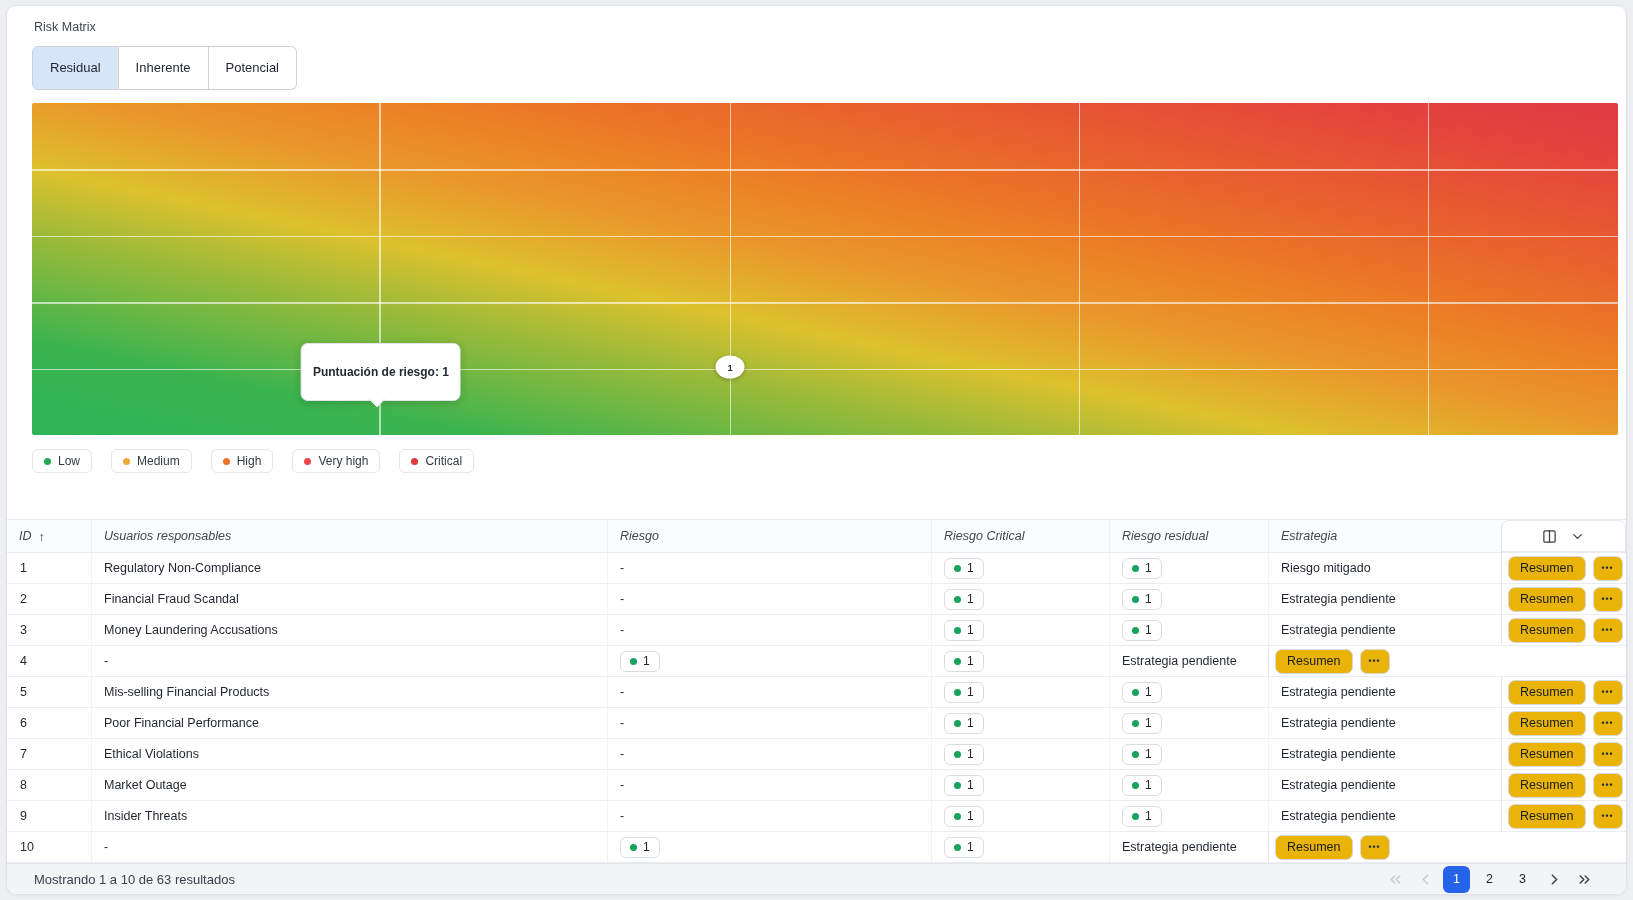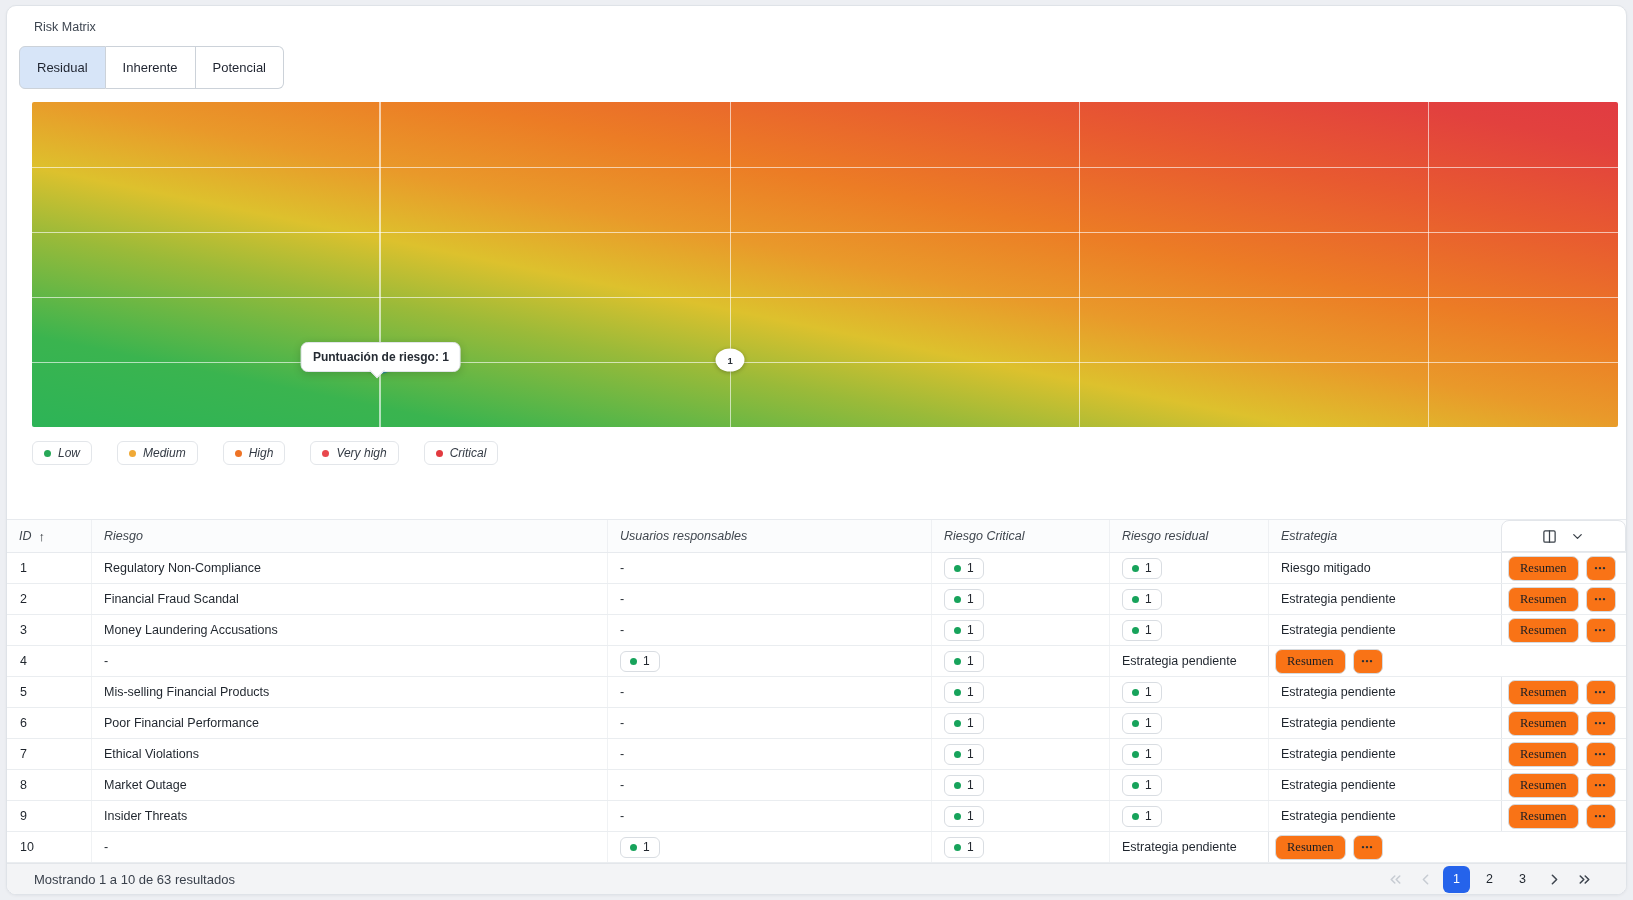--- a/index.html
+++ b/index.html
@@ -5,43 +5,43 @@
   * { box-sizing: border-box; margin: 0; padding: 0; }
   html,body { width:1633px; height:900px; overflow:hidden; }
   body { background:#edeff3; font-family:"Liberation Sans","DejaVu Sans",sans-serif; position:relative; }
 
   .card { position:absolute; left:6px; top:5px; right:6px; bottom:5px; background:#fff;
           border:1px solid #dfe3e8; border-radius:10px; box-shadow:0 1px 3px rgba(16,24,40,.05);
           display:flex; flex-direction:column; overflow:hidden; }
 
   .card-title { margin:14px 0 12px 27px; font-size:12.5px; color:#3e4651; }
 
-  .tabs { margin-left:12px; display:flex; height:46px; width:max-content; }
+  .tabs { margin-left:25px; display:flex; height:46px; width:max-content; }
   .tab { font-family:inherit; font-size:13px; font-weight:500; padding:0 17px; background:#fff;
          border:1px solid #ccd2d9; border-left:none; color:#1f2430; cursor:pointer; }
   .tab:first-child { border-left:1px solid #ccd2d9; border-radius:6px 0 0 6px; }
   .tab:last-child  { border-radius:0 6px 6px 0; }
   .tab.active { background:#d7e5f8; }
 
   .matrix { position:relative; margin:13px 8px 0 25px; height:350px; overflow:hidden; border-radius:2px; }
   .vline { position:absolute; top:0; bottom:0; width:1.5px; background:rgba(255,255,255,.62); }
   .hline { position:absolute; left:0; right:0; height:1.5px; background:rgba(255,255,255,.62); }
   .marker { position:absolute; width:29px; height:23px; border-radius:50%; background:#fff;
             transform:translate(-50%,-50%); display:flex; align-items:center; justify-content:center;
             font-size:9.5px; font-weight:700; color:#2b3138; letter-spacing:-.5px;
             box-shadow:0 1px 4px rgba(0,0,0,.28); cursor:pointer; }
   .marker.selected { box-shadow:0 0 0 2.5px #2c8b93, 0 1px 4px rgba(0,0,0,.28); }
   .tooltip { position:absolute; left:21.9%; top:240px; transform:translateX(-49%); background:#fff;
-             border:1px solid #e1e5ea; border-radius:7px; padding:7px 11px; font-size:12px; font-weight:700;
+             border:1px solid #e1e5ea; border-radius:7px; padding:21px 11px; font-size:12px; font-weight:700;
              color:#252b33; box-shadow:0 2px 8px rgba(0,0,0,.16); white-space:nowrap; z-index:3; }
   .tooltip::after { content:""; position:absolute; left:44%; bottom:-5.5px; width:10px; height:10px;
              background:#fff; transform:rotate(45deg);
              border-right:1px solid #e1e5ea; border-bottom:1px solid #e1e5ea; }
 
-  .legend { margin:14px 0 16px 25px; display:flex; gap:25px;font-style:italic; }
+  .legend { margin:14px 0 8px 25px; display:flex; gap:19px; }
   .legend-pill { display:flex; align-items:center; gap:7px; border:1px solid #e3e6ea; border-radius:6px;
                  padding:0 11px; height:24px; font-size:12px; color:#333a44; background:#fff; cursor:pointer; }
   .legend-dot { width:7px; height:7px; border-radius:50%; flex:none; }
 
   .table { margin-top:38px; }
   .thead, .trow { display:grid; grid-template-columns:84px 516px 324px 178px 159px 233px minmax(0,1fr); }
   .thead { height:34px; border-top:1px solid #e7eaee; border-bottom:1px solid #e7eaee; background:#fbfcfd;font-style:italic; }
   .th { display:flex; align-items:center; gap:7px; padding:0 12px; font-size:12.5px; color:#40474f; cursor:pointer; }
   .th:not(:first-child) { border-left:1px solid #eef0f3; }
   .sort-arrow { font-weight:700; font-size:13px; color:#23282e; }
@@ -53,22 +53,22 @@
   .trow { height:31px; border-bottom:1px solid #eaedf0; background:#fff; }
   .td { display:flex; align-items:center; padding:0 12px; font-size:12.5px; color:#1f252d;
         overflow:hidden; white-space:nowrap; }
   .td:not(:first-child) { border-left:1px solid #f0f2f4; }
   .td.id-cell { padding-left:13px; }
   .badge { display:inline-flex; align-items:center; gap:6px; height:21px; padding:0 9px;
            border:1px solid #d9dde2; border-radius:6px; background:#fff; font-size:12px; color:#23282f; }
   .badge-dot { width:7px; height:7px; border-radius:50%; flex:none; }
   .actions-td { border-left:1px solid #e3e6ea !important; display:flex; gap:7px; align-items:center;
                 padding:0 0 0 6px; background:#fff; }
-  .btn { height:25px; padding:0 11px; border:1px solid #d6dade; border-radius:7px; background:#f97316;
-         font-size:12.5px; color:#181d24; font-family:Liberation Serif, serif; cursor:pointer; }
+  .btn { height:25px; padding:0 11px; border:1px solid #d6dade; border-radius:7px; background:#eab308;
+         font-size:12.5px; color:#181d24; font-family:Liberation Sans, sans-serif; cursor:pointer; }
   .menu-btn { width:30px; padding:0; font-size:8.5px; letter-spacing:1.1px; font-weight:700; color:#2a3036;
               display:flex; align-items:center; justify-content:center; }
 
   .tfoot { flex:1; min-height:31px; margin-top:auto; background:#f3f4f6; border-top:1px solid #e3e6ea;
            display:flex; align-items:center; justify-content:space-between; padding:0 30px 0 27px;
            font-size:13px; color:#3a414c; }
   .pagination { display:flex; align-items:center; gap:6px; }
   .page-btn { min-width:27px; height:27px; border:none; background:transparent; border-radius:6px;
               font-size:12.5px; color:#1f252d; display:flex; align-items:center; justify-content:center;
               font-family:inherit; cursor:pointer; }
@@ -130,22 +130,22 @@
         <span>Critical</span>
       </div>
     </div>
 
   <div class="table">
     <div class="thead">
       <div class="th">
         <span>ID</span>
         <span class="sort-arrow">↑</span>
       </div>
+      <div class="th">Usuarios responsables</div>
       <div class="th">Riesgo</div>
-      <div class="th">Usuarios responsables</div>
       <div class="th">Riesgo Critical</div>
       <div class="th">Riesgo residual</div>
       <div class="th">Estrategia</div>
       <div class="th actions-th">
         <button class="icon-btn">
           <svg viewBox="0 0 24 24" fill="none" stroke="currentColor" stroke-width="2" stroke-linecap="round" stroke-linejoin="round">
               <rect x="3" y="3" width="18" height="18" rx="2"></rect>
               <line x1="12" y1="3" x2="12" y2="21"></line>
             </svg>
         </button>

